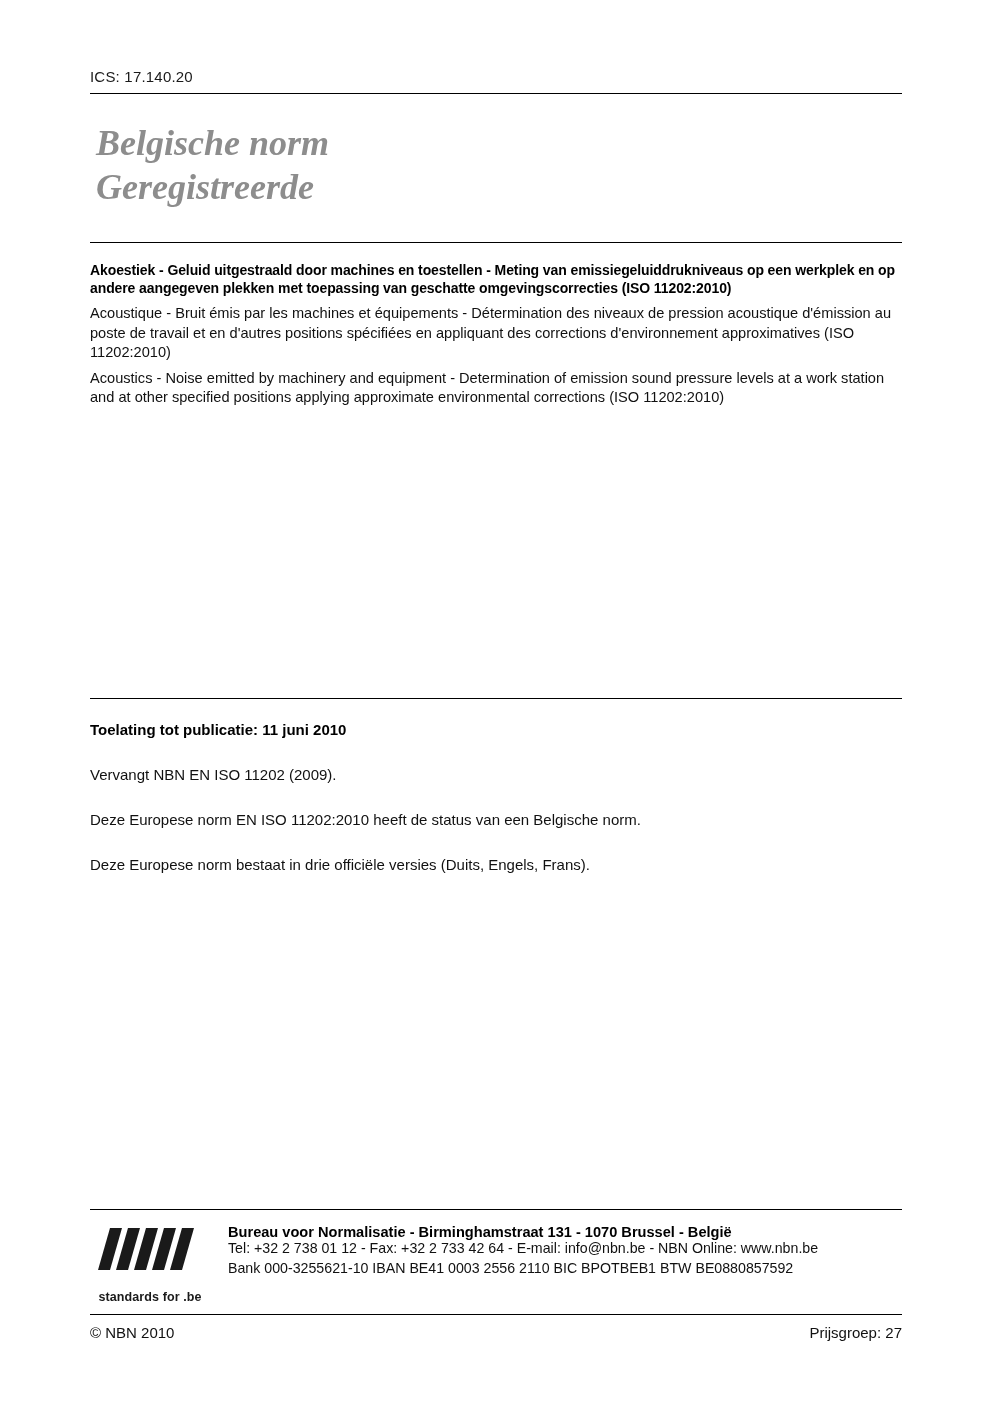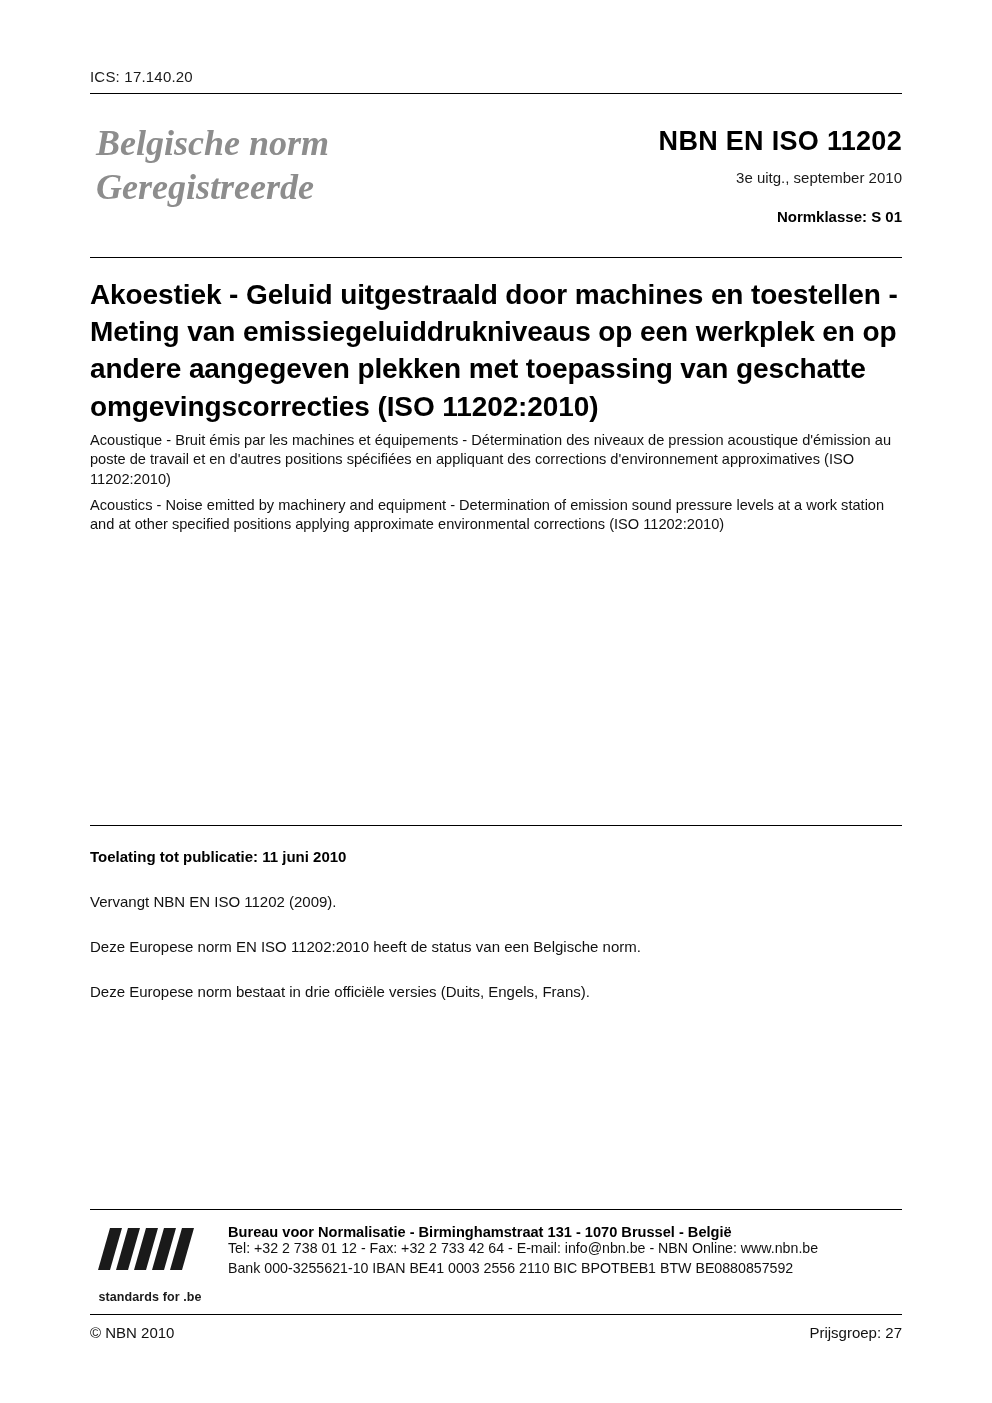--- a/index.html
+++ b/index.html
@@ -84,21 +84,21 @@
     font-weight: bold;
     margin-top: 22px;
     color: #000;
   }
 
   
   .title-section {
     padding-top: 18px;
   }
   .title-nl {
-    font-size: 28px;
+    font-size: 14px;
     font-weight: bold;
     line-height: 1.33;
     letter-spacing: -0.1px;
     color: #000;
   }
   .title-fr, .title-en {
     font-size: 14.6px;
     line-height: 1.34;
     color: #111;
     margin-top: 6px;
@@ -191,25 +191,20 @@
 
   <div class="content">
 
     <div class="ics-line">ICS: 17.140.20</div>
     <hr class="rule">
 
     <div class="header-block">
       <div class="brand">
         <div>Belgische norm</div>
         <div>Geregistreerde</div>
-      </div>
-      <div class="doc-meta">
-        <div class="doc-number">NBN EN ISO 11202</div>
-        <div class="doc-edition">3e uitg., september 2010</div>
-        <div class="doc-class">Normklasse: S 01</div>
       </div>
     </div>
 
     <hr class="rule">
 
     <div class="title-section">
       <div class="title-nl">Akoestiek - Geluid uitgestraald door machines en toestellen - Meting van emissiegeluiddrukniveaus op een werkplek en op andere aangegeven plekken met toepassing van geschatte omgevingscorrecties (ISO 11202:2010)</div>
       <div class="title-fr">Acoustique - Bruit émis par les machines et équipements - Détermination des niveaux de pression acoustique d'émission au poste de travail et en d'autres positions spécifiées en appliquant des corrections d'environnement approximatives (ISO 11202:2010)</div>
       <div class="title-en">Acoustics - Noise emitted by machinery and equipment - Determination of emission sound pressure levels at a work station and at other specified positions applying approximate environmental corrections (ISO 11202:2010)</div>
     </div>

